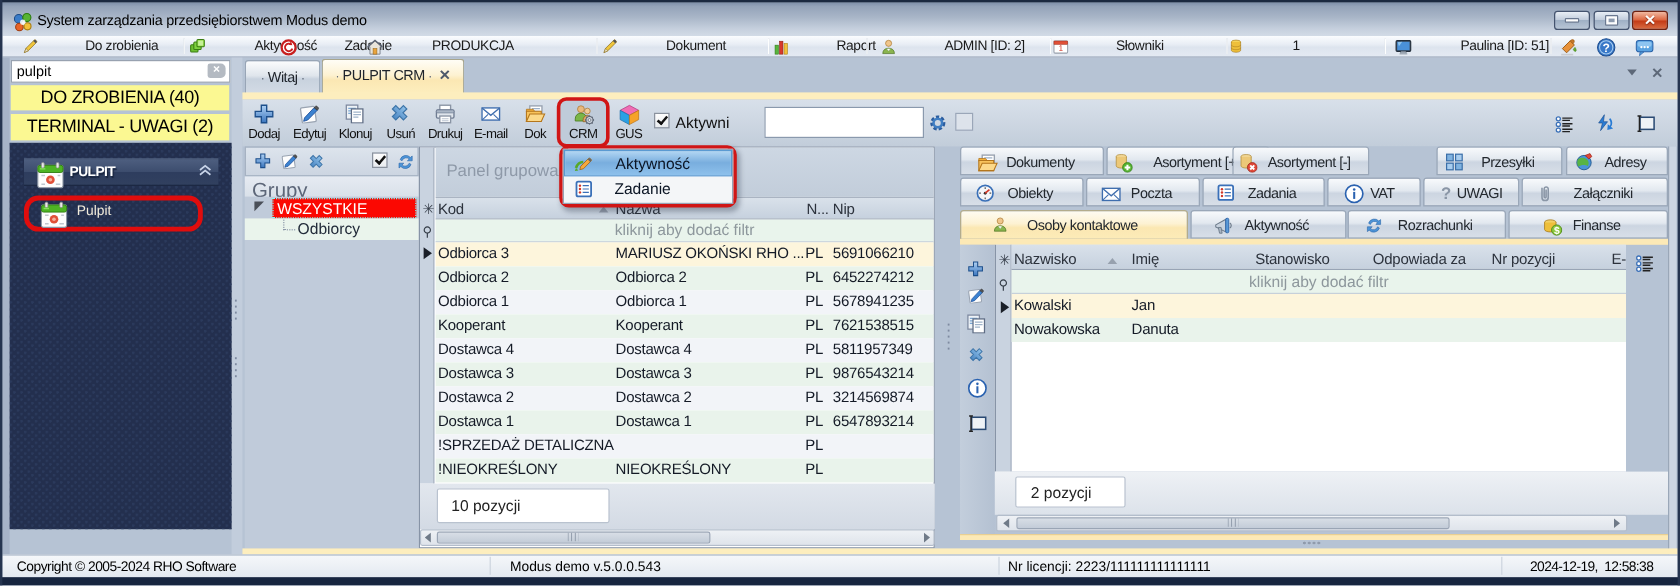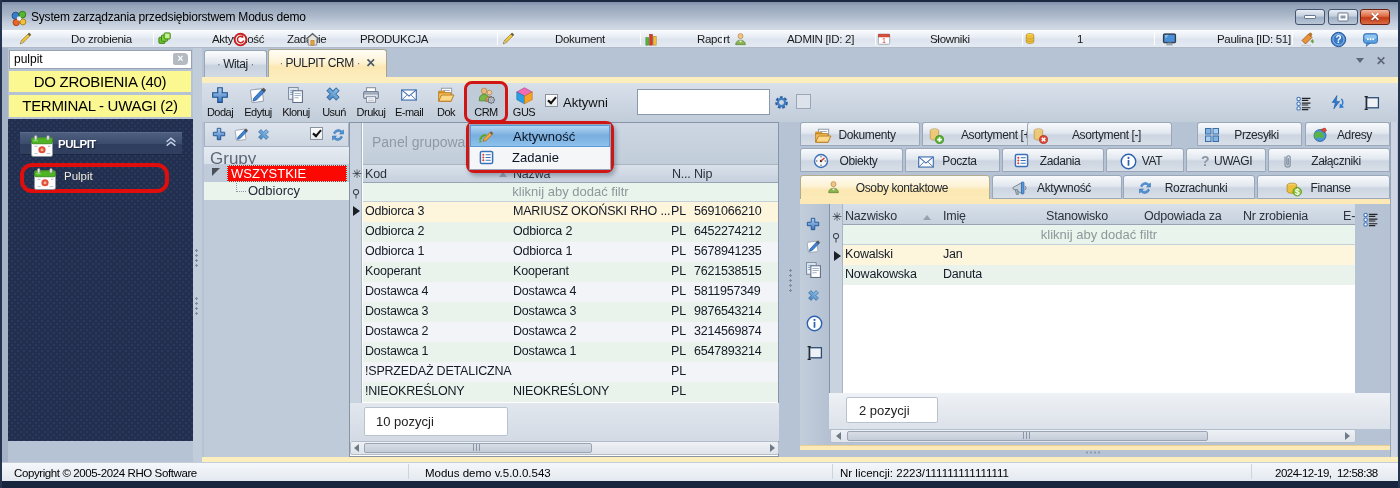--- a/index.html
+++ b/index.html
@@ -554,21 +554,21 @@
           <svg width="17" height="17" viewBox="0 0 16 16">
             <ellipse cx="7" cy="3.4" rx="4" ry="1.7" fill="#f2d898" stroke="#b08c3c" stroke-width=".6"></ellipse>
             <path d="M3 3.4v7.2c0 .9 1.8 1.7 4 1.7s4-.8 4-1.7V3.4" fill="#ecc878" stroke="#b08c3c" stroke-width=".6"></path>
             <g>
               <circle cx="11.8" cy="11.8" r="3.8" fill="#58b430" stroke="#2d7a16" stroke-width=".6"></circle>
               <path d="M11.8 9.6v4.4M9.6 11.8h4.4" stroke="#fff" stroke-width="1.6"></path>
             </g>
           </svg>
         </div>
       </div>
-      <div class="rtab" style="left:1027px;top:122px;width:145px;">
+      <div class="rtab" style="left:1027px;top:122px;width:114px;">
         <span class="ct" style="padding-left:14px;">Asortyment [-]</span>
         <div class="abs" style="left:2.8999999999999986px;top:3px;">
           <svg width="17" height="17" viewBox="0 0 16 16">
             <ellipse cx="7" cy="3.4" rx="4" ry="1.7" fill="#f2d898" stroke="#b08c3c" stroke-width=".6"></ellipse>
             <path d="M3 3.4v7.2c0 .9 1.8 1.7 4 1.7s4-.8 4-1.7V3.4" fill="#ecc878" stroke="#b08c3c" stroke-width=".6"></path>
             <g>
               <circle cx="11.8" cy="11.8" r="3.8" fill="#e04838" stroke="#9e2418" stroke-width=".6"></circle>
               <path d="M10.2 10.2l3.2 3.2M13.4 10.2l-3.2 3.2" stroke="#fff" stroke-width="1.5"></path>
             </g>
           </svg>
@@ -763,21 +763,21 @@
   <div id="rt-ind" class="abs"></div>
   <div class="ind-ast abs" style="left:832px;top:210px;">✳</div>
   <div class="ind-pin abs" style="left:832px;top:231px;">⚲</div>
   <div class="tri-r abs" style="left:834px;top:251px;"></div>
   <div id="rthdr" class="abs">
       <span style="position:absolute;left:2px;top:5px;">Nazwisko</span>
       <span class="sort-up" style="left:80px;top:11px;"></span>
       <span style="position:absolute;left:100px;top:5px;">Imię</span>
       <span style="position:absolute;left:203px;top:5px;">Stanowisko</span>
       <span style="position:absolute;left:301px;top:5px;">Odpowiada za</span>
-      <span style="position:absolute;left:400px;top:5px;">Nr zrobienia</span>
+      <span style="position:absolute;left:400px;top:5px;">Nr pozycji</span>
       <span style="position:absolute;left:500px;top:5px;">E-</span>
     </div>
   <div id="rtfilter" class="abs">kliknij aby dodać filtr</div>
   <div id="rrows">
       <div class="rrow g-sel" style="top:245px;">
         <i style="font-style:normal;position:absolute;left:2px;">Kowalski</i>
         <i style="font-style:normal;position:absolute;left:100px;">Jan</i>
       </div>
       <div class="rrow g-green" style="top:265px;">
         <i style="font-style:normal;position:absolute;left:2px;">Nowakowska</i>

